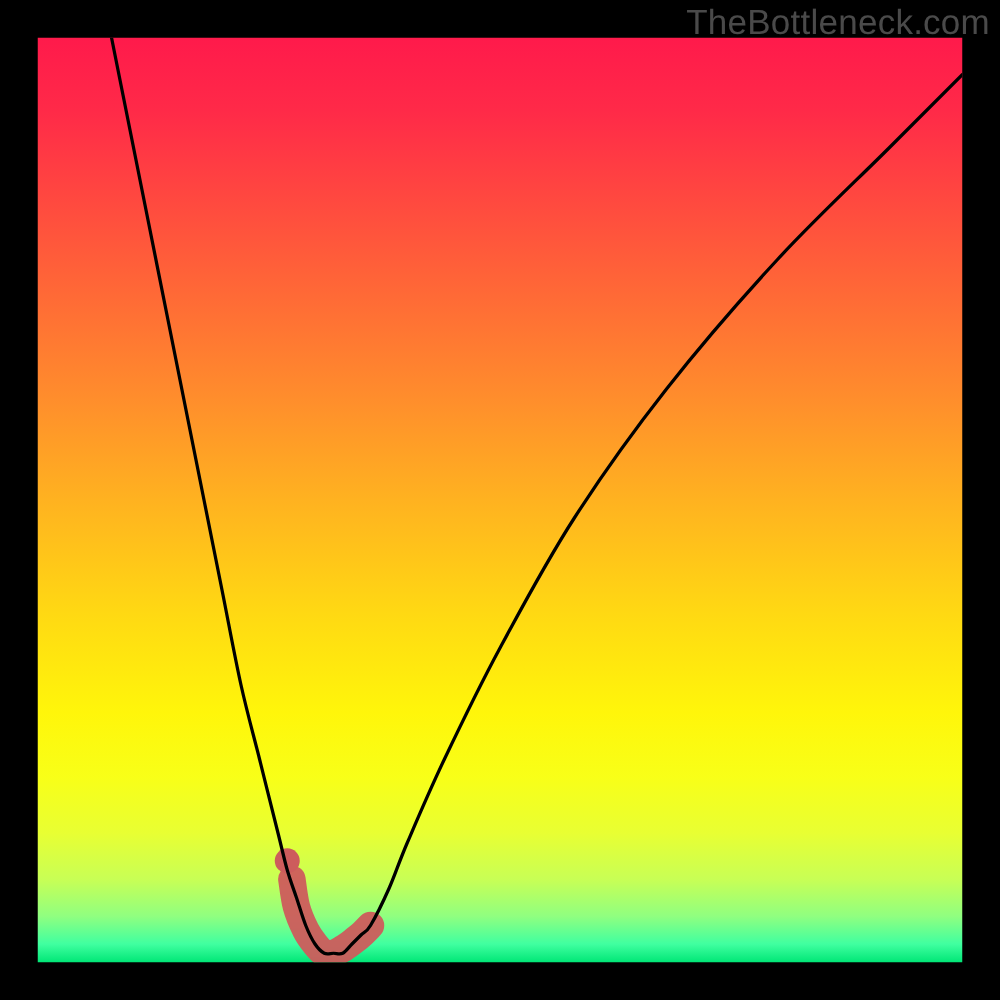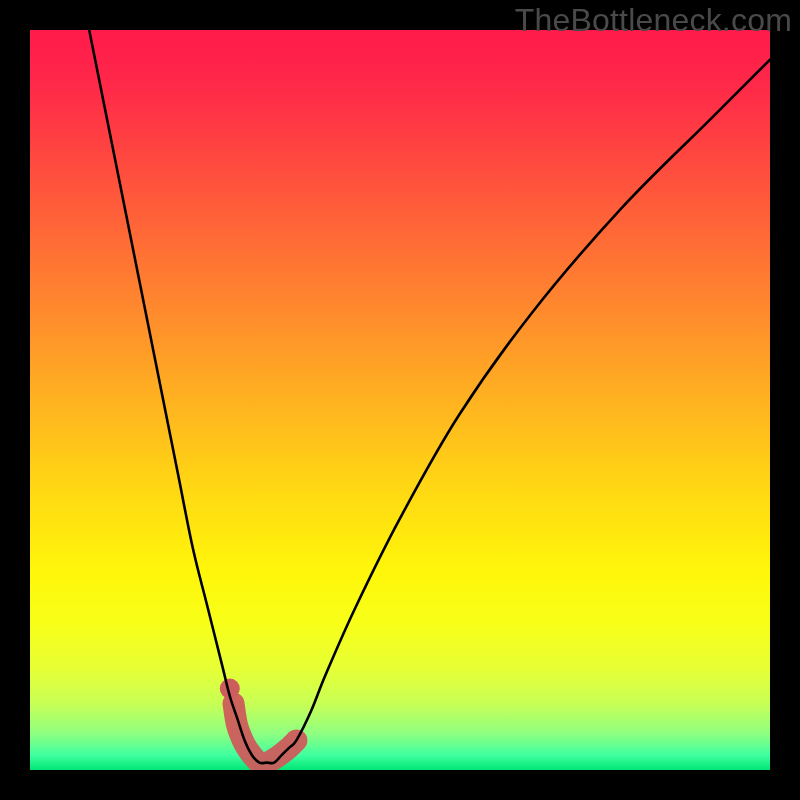--- a/index.html
+++ b/index.html
@@ -14,21 +14,21 @@
     position: relative;
     width: 800px;
     height: 800px;
     background: #000;
   }
   .watermark {
     position: absolute;
     top: 2px;
     right: 8px;
     color: #4a4a4a;
-    font-size: 32px;
+    font-size: 28px;
     font-weight: 500;
     letter-spacing: 0.2px;
     z-index: 5;
     user-select: none;
   }
   .plot-area {
     position: absolute;
     left: 30px;
     top: 30px;
     width: 740px;

